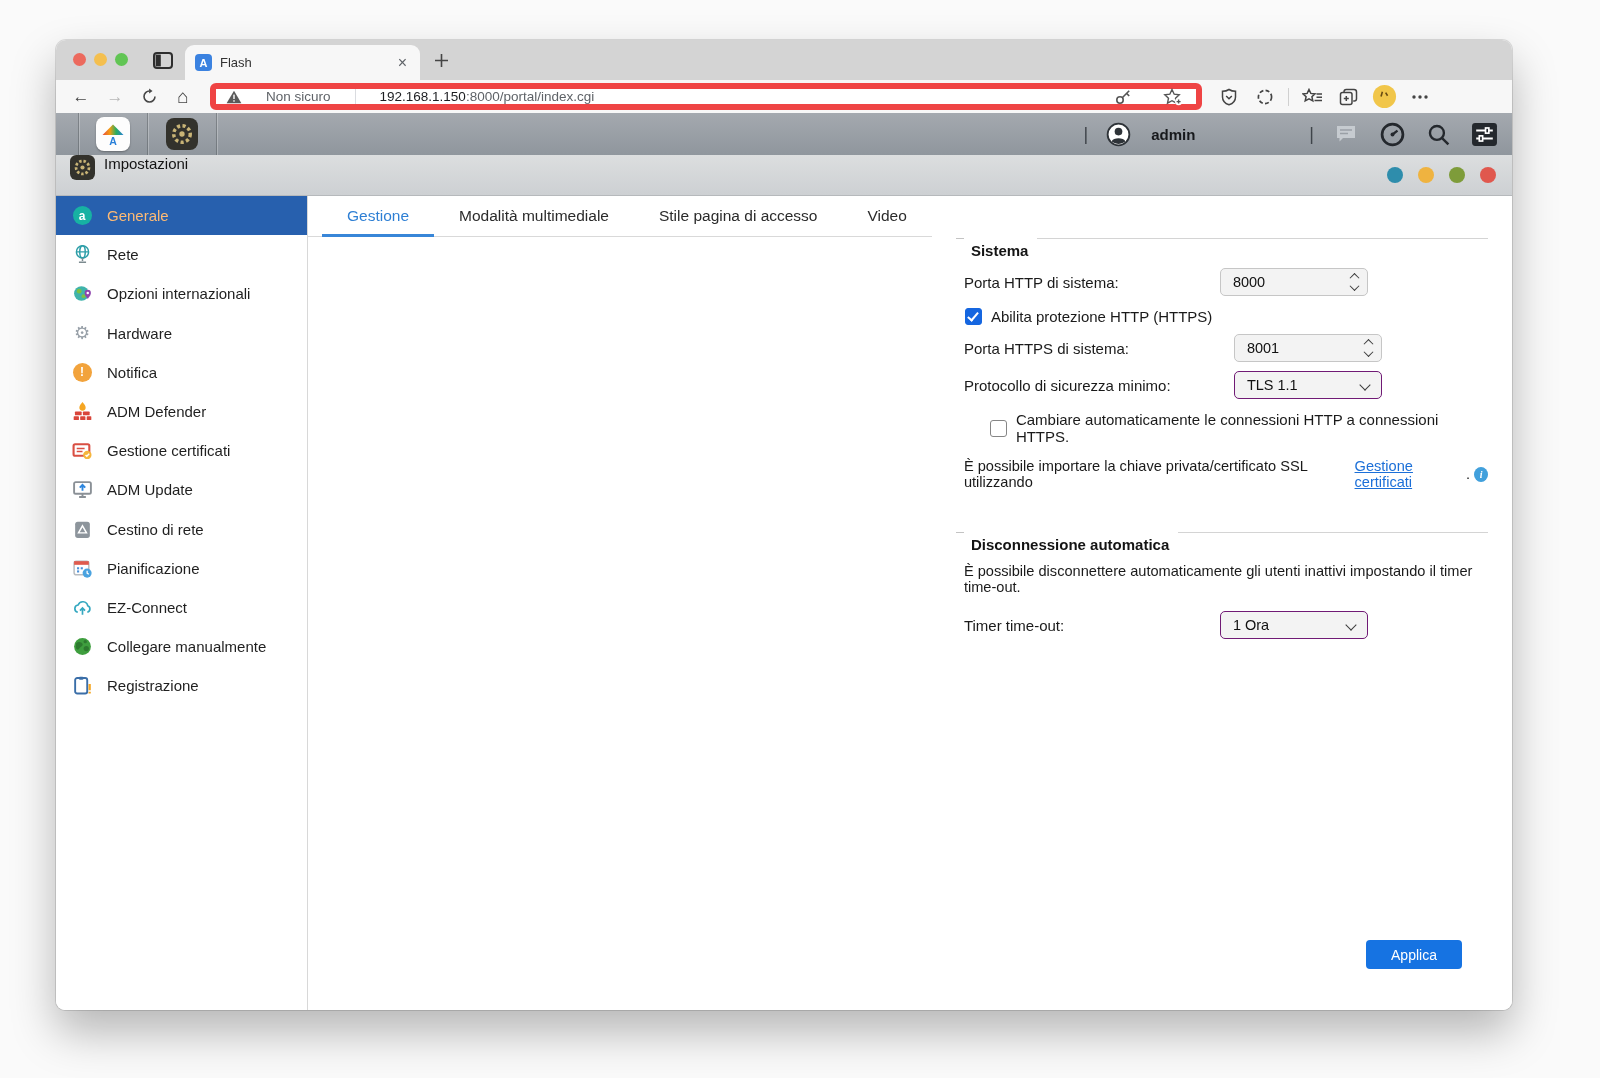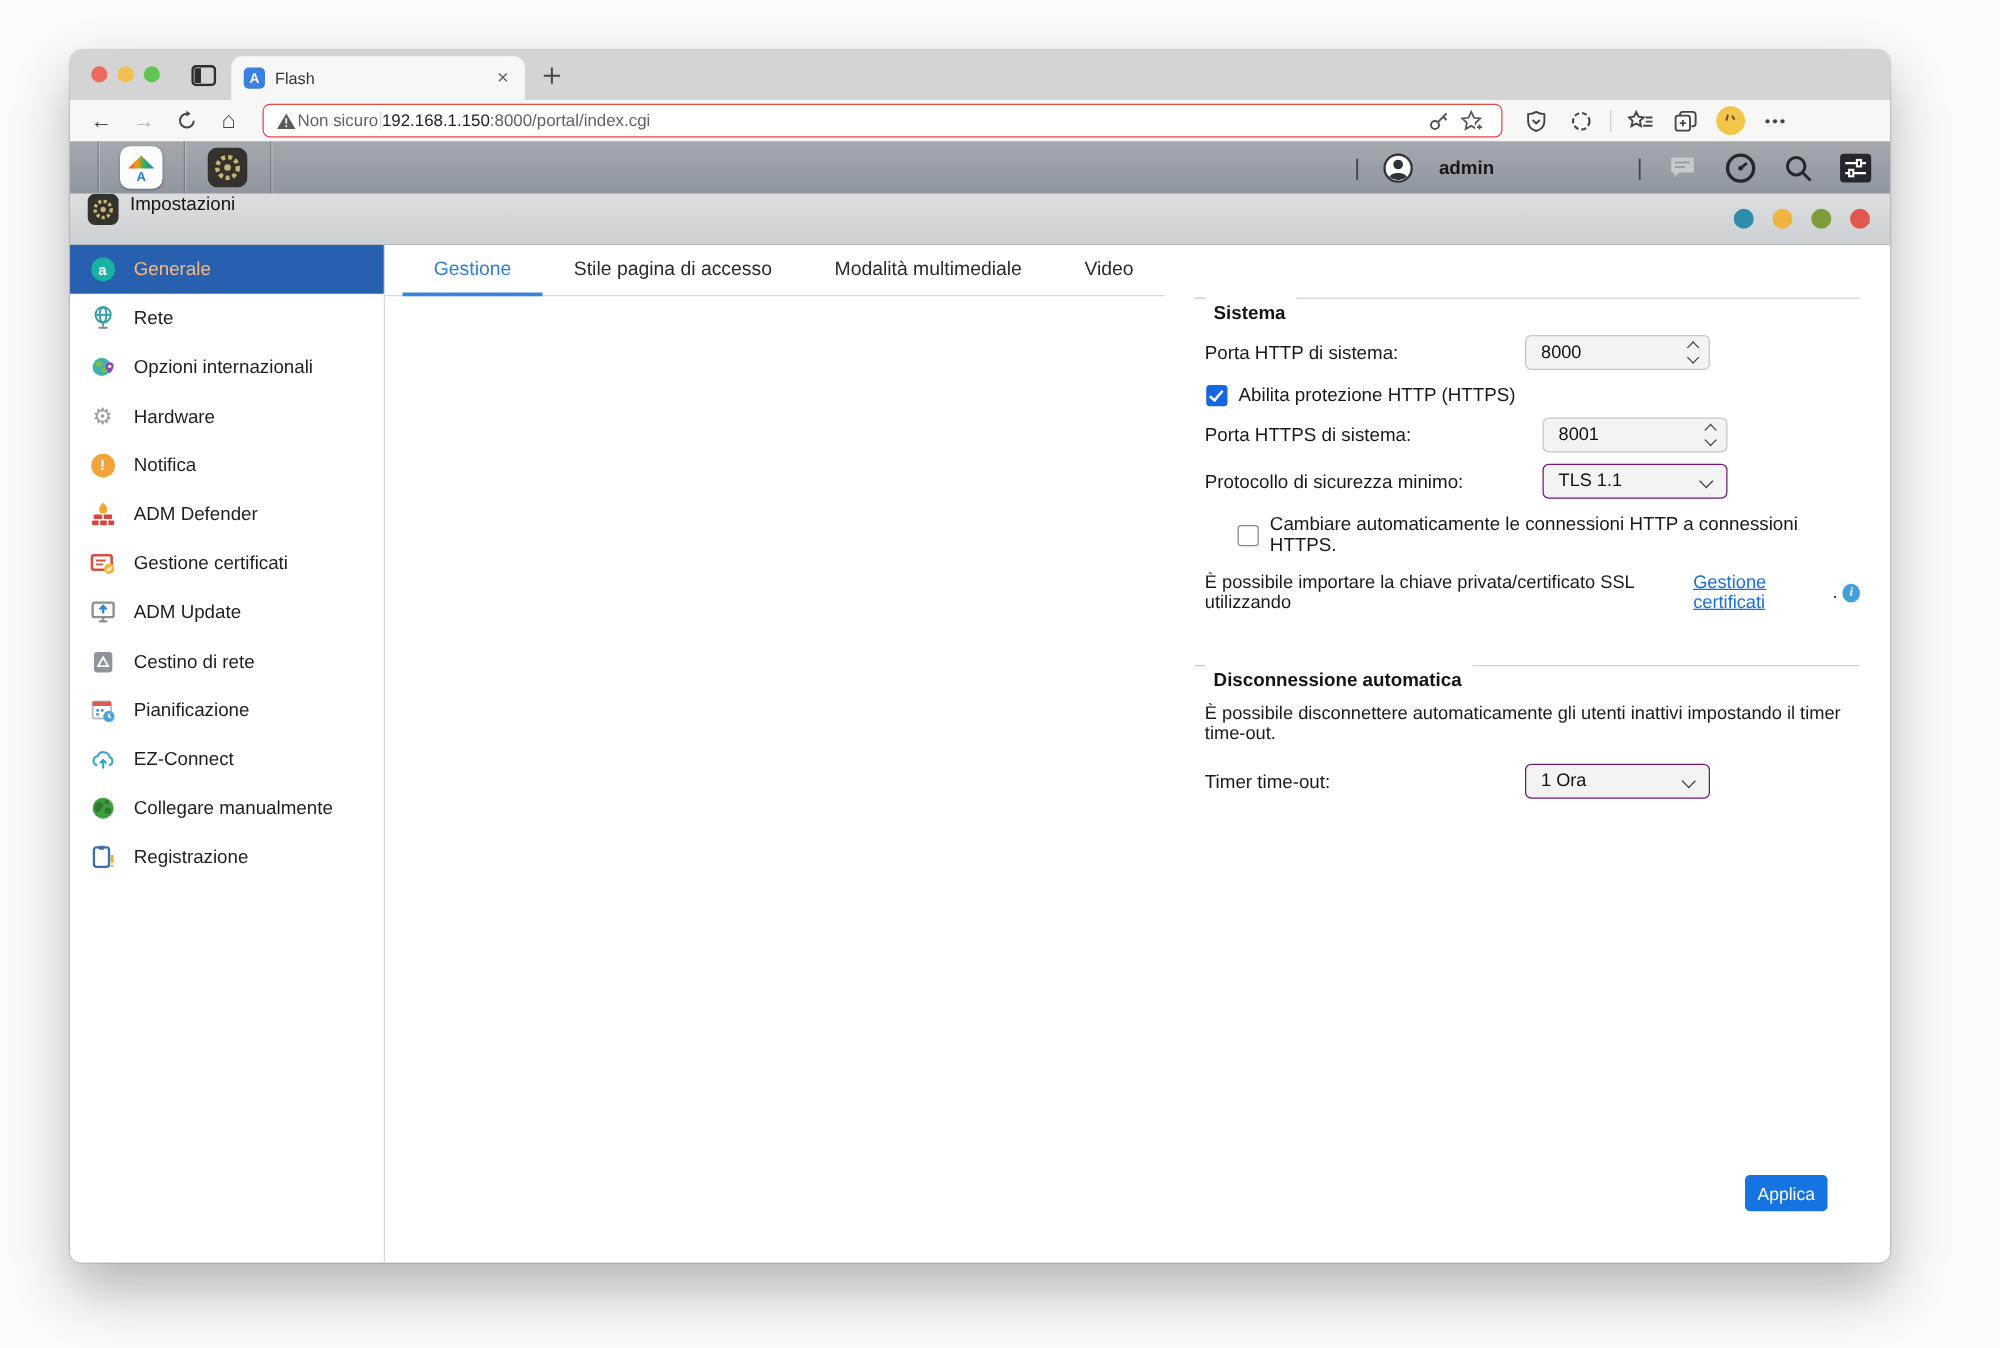--- a/index.html
+++ b/index.html
@@ -24,22 +24,22 @@
     font-size:11px; font-weight:bold; display:flex; align-items:center; justify-content:center;}
   .tab-title{ font-size:13px; color:#333; flex:1;}
   .tab-close{ font-size:16px; color:#5f6368; line-height:1; padding:0 3px; cursor:default;}
   .new-tab{ margin-left:10px; margin-bottom:9px; width:22px; height:22px; display:flex; align-items:center; justify-content:center;}
 
   
   .toolbar{ height:33px; background:#f7f7f7; display:flex; align-items:center; padding:0 10px; gap:4px; flex:0 0 auto;}
   .nav-btn{ width:30px; height:26px; display:flex; align-items:center; justify-content:center;
     font-size:17px; color:#474747; }
   .nav-btn.disabled{ color:#b7b7b7; }
-  .addressbar{ flex:0 0 992px; height:27px; margin-left:8px; background:#fff; border:1px solid #ef4444;
-    border-radius:6px; display:flex; align-items:center; padding:0 10px; gap:1px;}
+  .addressbar{ flex:0 0 992px; height:27px; margin-left:8px; background:#fff; border:6px solid #ef4444;
+    border-radius:6px; display:flex; align-items:center; padding:0 10px; gap:24px;}
   .sec-label{ font-size:13.5px; color:#5f6368;}
   .url-divider{ width:1px; height:15px; background:#dadce0;}
   .url{ font-size:13.5px; flex:1; white-space:nowrap; overflow:hidden;}
   .url .host{ color:#1c1e21;}
   .url .rest{ color:#5f6368;}
   .bar-icon{ width:26px; height:26px; display:flex; align-items:center; justify-content:center;}
   .toolbar-right{ display:flex; align-items:center; gap:10px; margin-left:10px;}
   .tb-sep{ width:1px; height:18px; background:#d0d0d0;}
 
   
@@ -112,21 +112,21 @@
     transform:rotate(40deg); margin-top:-2px;}
   .checkbox.unchecked{ background:#fff; border:1px solid #868686;}
   .check-label{ font-size:15px; color:#1a1a1a;}
 
   .note-line{ margin-top:13px; font-size:14.6px; color:#1a1a1a; display:flex; align-items:center; gap:4px; flex-wrap:nowrap;}
   .note-line a{ color:#1b6fd8; text-decoration:underline; cursor:pointer;}
   .info-badge{ width:15px; height:15px; border-radius:50%; background:#41a0dc; color:#fff; font-size:10px;
     font-style:italic; font-weight:bold; display:inline-flex; align-items:center; justify-content:center; font-family:"Liberation Serif",serif;}
   .desc-line{ margin-top:10px; font-size:14.6px; color:#1a1a1a;}
 
-  .apply-btn{ position:absolute; right:50px; bottom:41px; width:66px; height:29px; background:#1673e2; color:#fff;
+  .apply-btn{ position:absolute; right:50px; bottom:41px; width:96px; height:29px; background:#1673e2; color:#fff;
     border:none; border-radius:4px; font-size:14px; font-family:inherit; cursor:pointer;}
 </style>
 </head>
 <body>
 
 <div class="browser-window">
 
   <div class="tabstrip">
     <div class="traffic-lights">
       <span class="tl" style="background:#ec6a5e"></span>
@@ -453,22 +453,22 @@
               <path d="M16.8 8.5 V14.5 M16.8 16 V17.6" stroke="#f5a623" stroke-width="2.2"></path>
             </svg>
         </span>
         <span class="lbl">Registrazione</span>
       </div>
     </aside>
 
     <section class="content">
       <div class="content-tabs">
         <div class="ctab active">Gestione</div>
+        <div class="ctab">Modalità multimediale</div>
         <div class="ctab">Stile pagina di accesso</div>
-        <div class="ctab">Modalità multimediale</div>
         <div class="ctab">Video</div>
       </div>
 
       <div class="panel">
 
         <div class="fieldset-legend">
           <span class="dash"></span>
             <span class="txt">Sistema</span>
             <span class="line"></span>
         </div>

